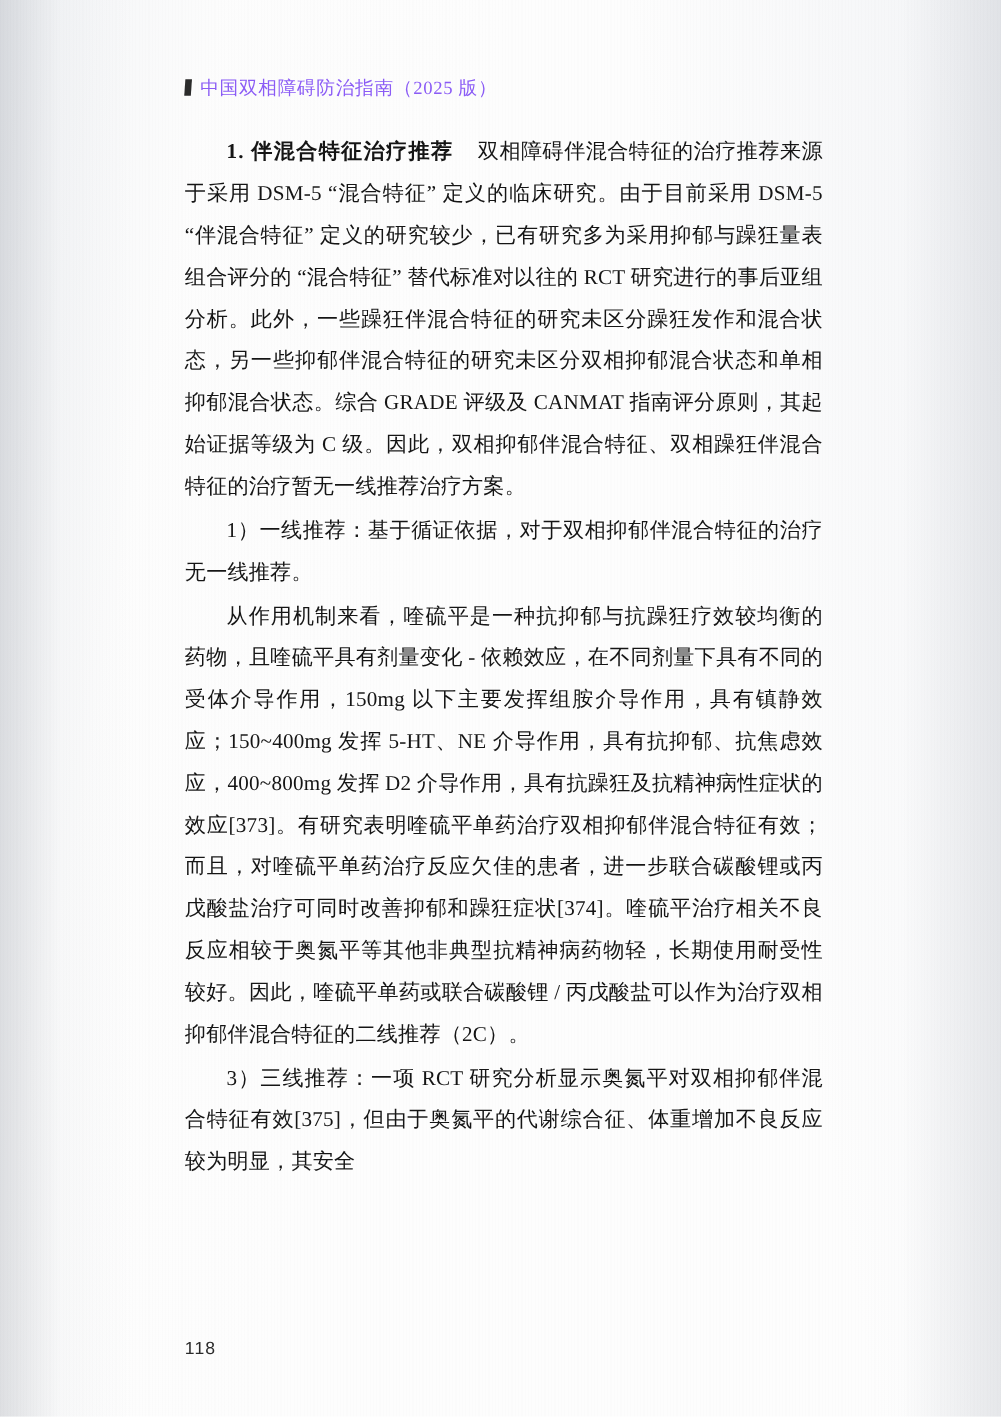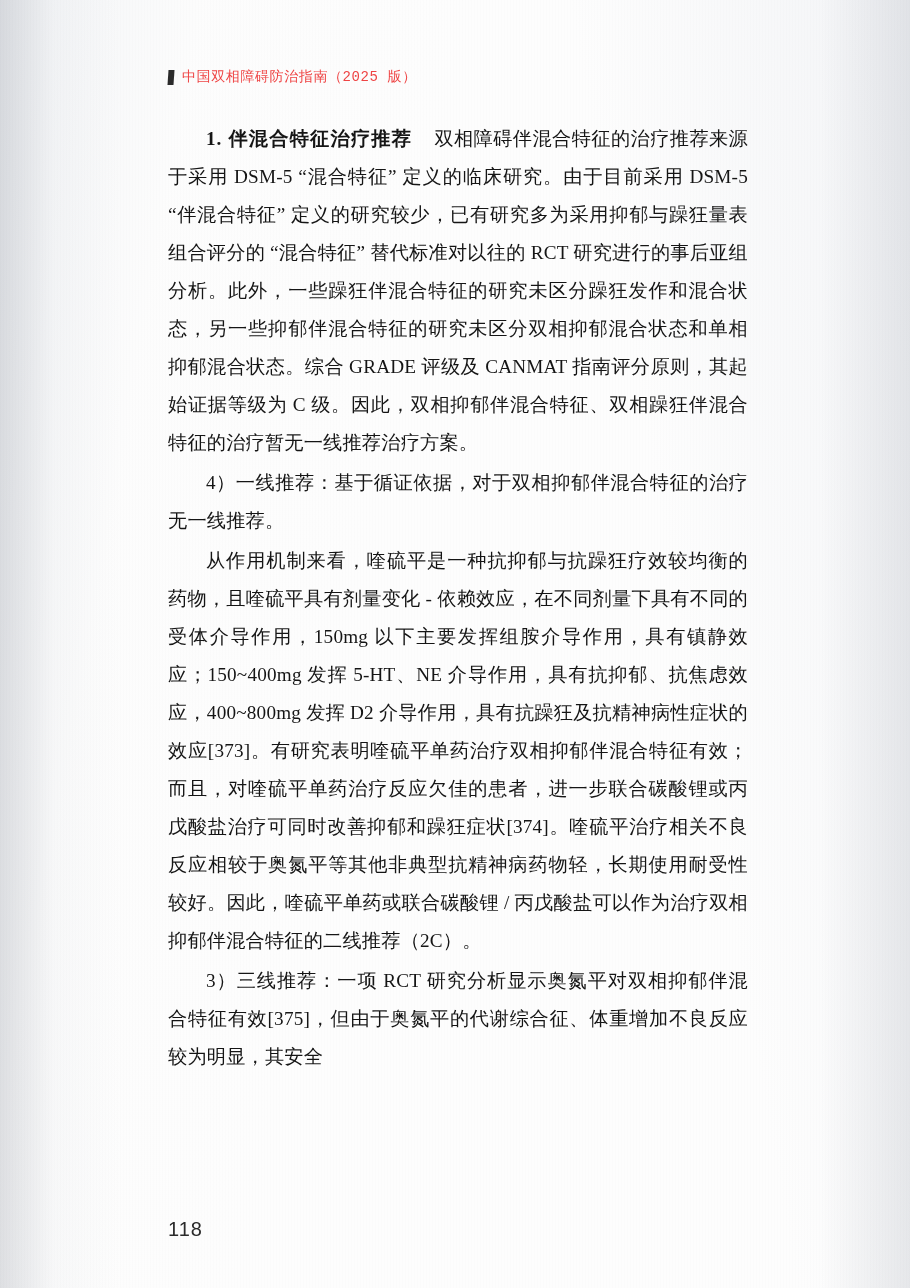--- a/index.html
+++ b/index.html
@@ -46,24 +46,24 @@
     gap: 8px;
   }
   .header-mark {
     width: 6px;
     height: 15px;
     background: #2b2b2b;
     display: inline-block;
     transform: skewX(-4deg);
   }
   .header-title {
-    font-family: Liberation Mono, monospace;
-    font-size: 14px;
+    font-family: Liberation Serif, serif;
+    font-size: 17px;
     letter-spacing: 0.6px;
-    color: #ef4444;
+    color: #8b5cf6;
     white-space: nowrap;
   }
 
   
   .body-col {
     position: absolute;
     left: 168px;
     top: 120px;
     width: 580px;
   }
@@ -89,21 +89,21 @@
     display: inline-block;
     width: 22px;
   }
 
   
   .folio {
     position: absolute;
     left: 168px;
     top: 1218px;
     font-family: "Liberation Sans", "DejaVu Sans", sans-serif;
-    font-size: 20px;
+    font-size: 16px;
     color: #2b2b2b;
     letter-spacing: 1px;
   }
   
   .edge-shadow {
     position: absolute;
     left: 0; top: 0;
     width: 120px; height: 100%;
     background: linear-gradient(90deg, rgba(150,155,165,0.30) 0%, rgba(200,205,212,0.10) 45%, rgba(255,255,255,0) 100%);
     pointer-events: none;
@@ -131,21 +131,21 @@
   </div>
 
   <div class="body-col">
 
     <p class="para indent2">
       <span class="bold-lead">1. 伴混合特征治疗推荐</span><span class="gap-wide"></span><span>双相障碍伴混合特征的治疗推荐来源于采用 DSM-5 “混合特征” 定义的临床研究。由于目前采用 DSM-5 “伴混合特征” 定义的研究较少，已有研究多为采用抑郁与躁狂量表组合评分的 “混合特征” 替代标准对以往的 RCT 研究进行的事后亚组分析。此外，一些躁狂伴混合特征的研究未区分躁狂发作和混合状态，另一些抑郁伴混合特征的研究未区分双相抑郁混合状态和单相抑郁混合状态。综合 GRADE 评级及 CANMAT 指南评分原则，其起始证据等级为 C 级。因此，双相抑郁伴混合特征、双相躁狂伴混合特征的治疗暂无一线推荐治疗方案。</span>
     </p>
 
 
     <p class="para indent2">
-      <span>4）一线推荐：基于循证依据，对于双相抑郁伴混合特征的治疗无一线推荐。</span>
+      <span>1）一线推荐：基于循证依据，对于双相抑郁伴混合特征的治疗无一线推荐。</span>
     </p>
 
 
     <p class="para indent2">
       <span>从作用机制来看，喹硫平是一种抗抑郁与抗躁狂疗效较均衡的药物，且喹硫平具有剂量变化 - 依赖效应，在不同剂量下具有不同的受体介导作用，150mg 以下主要发挥组胺介导作用，具有镇静效应；150~400mg 发挥 5-HT、NE 介导作用，具有抗抑郁、抗焦虑效应，400~800mg 发挥 D2 介导作用，具有抗躁狂及抗精神病性症状的效应[373]。有研究表明喹硫平单药治疗双相抑郁伴混合特征有效；而且，对喹硫平单药治疗反应欠佳的患者，进一步联合碳酸锂或丙戊酸盐治疗可同时改善抑郁和躁狂症状[374]。喹硫平治疗相关不良反应相较于奥氮平等其他非典型抗精神病药物轻，长期使用耐受性较好。因此，喹硫平单药或联合碳酸锂 / 丙戊酸盐可以作为治疗双相抑郁伴混合特征的二线推荐（2C）。</span>
     </p>
 
     <p class="para indent2">
       <span>3）三线推荐：一项 RCT 研究分析显示奥氮平对双相抑郁伴混合特征有效[375]，但由于奥氮平的代谢综合征、体重增加不良反应较为明显，其安全</span>
     </p>

